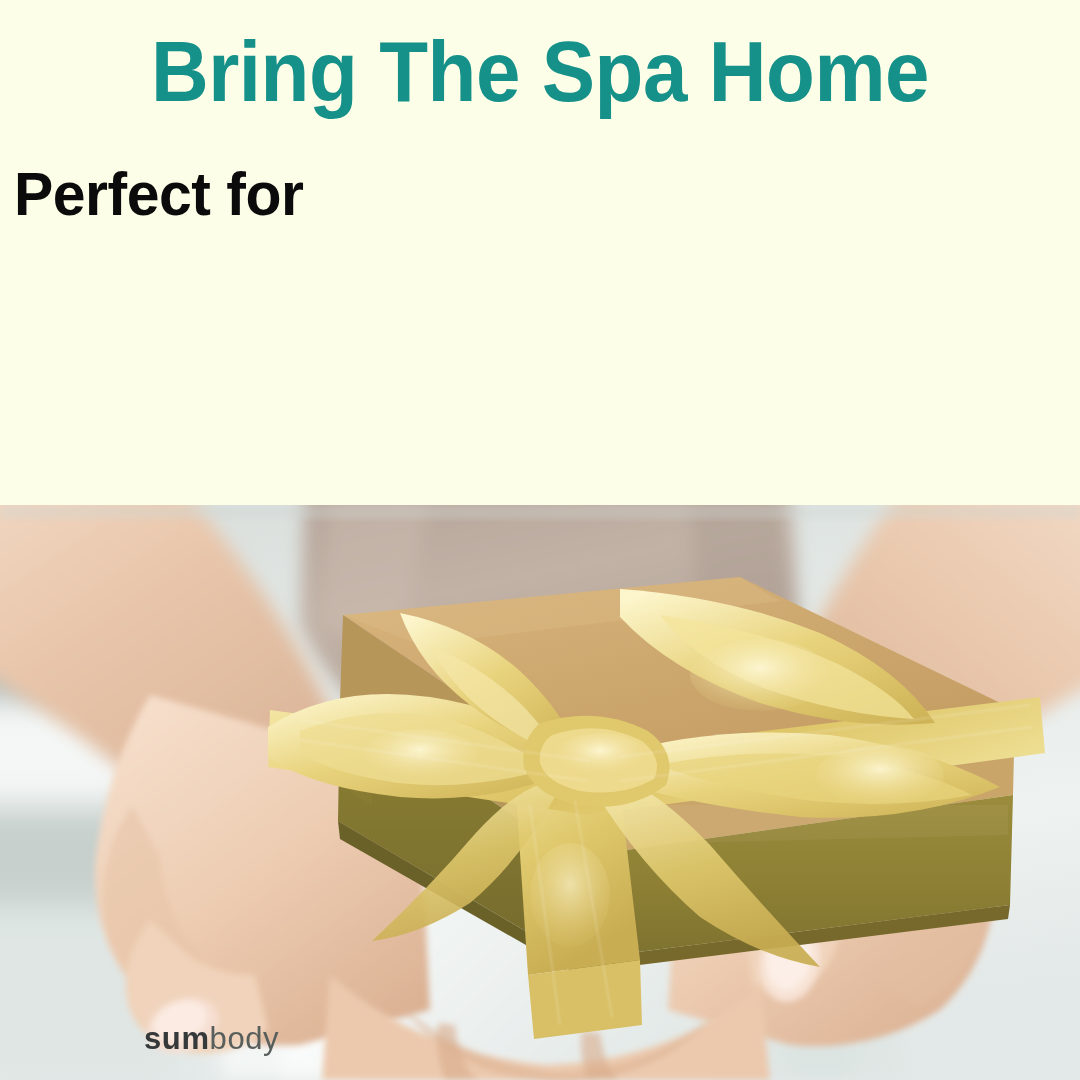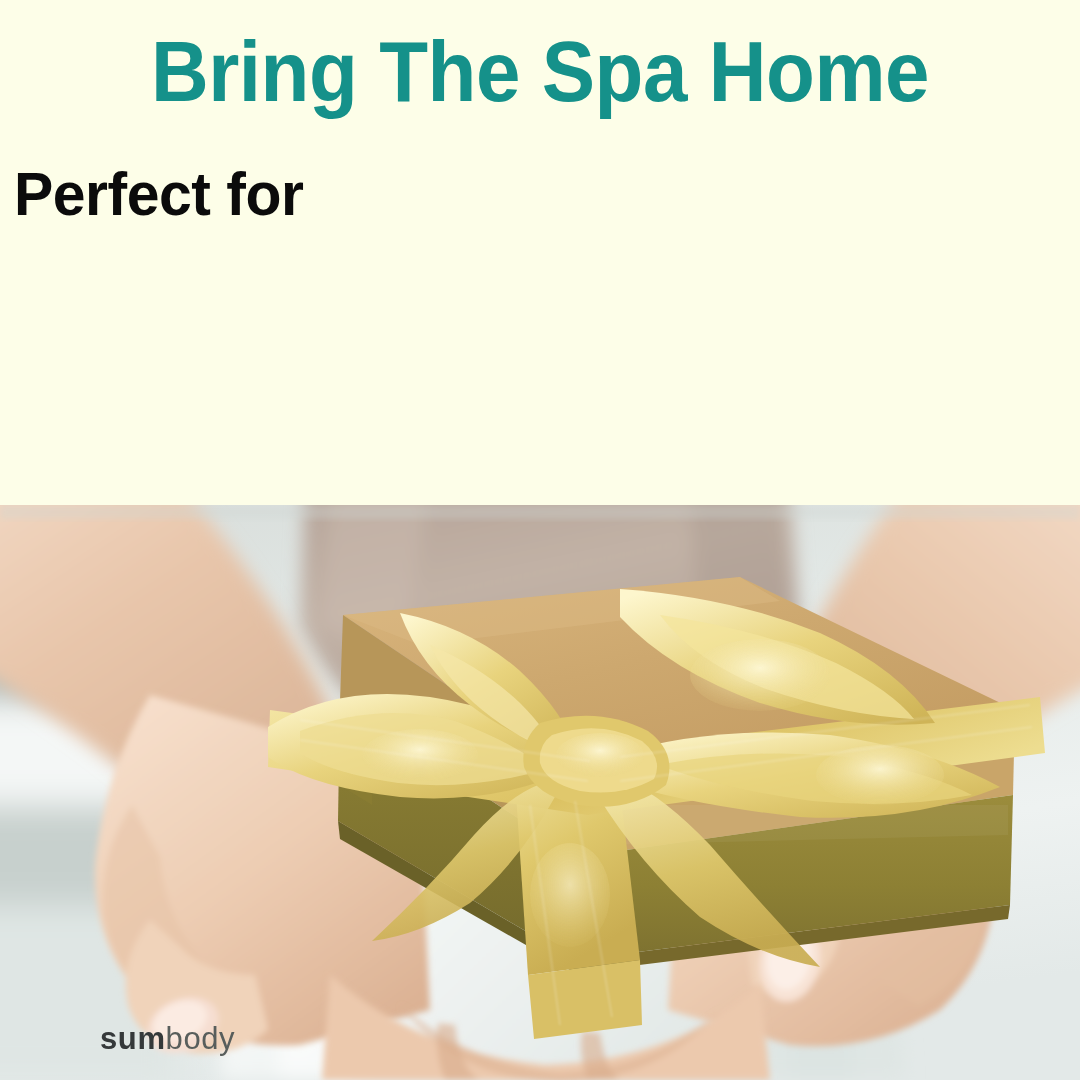--- a/index.html
+++ b/index.html
@@ -88,21 +88,21 @@
   #logo {
     position:absolute;
     left:100px; bottom:26px;
     z-index:40;
     font-size:31px;
     letter-spacing:0.6px;
     line-height:1;
     color:#3f4442;
     font-family:"Liberation Sans", sans-serif;
   }
-  #logo .sum { font-weight:bold; color:#35393a; }
+  #logo .sum { font-weight:bold; color:#35393a;margin-left:44px; }
   #logo .body { font-weight:normal; color:#585e5c;text-align:right; }
 </style>
 </head>
 <body>
 
 <div id="poster">
 
   <div id="photo">
     <svg viewBox="0 0 1080 575" preserveAspectRatio="none">
       <defs>

